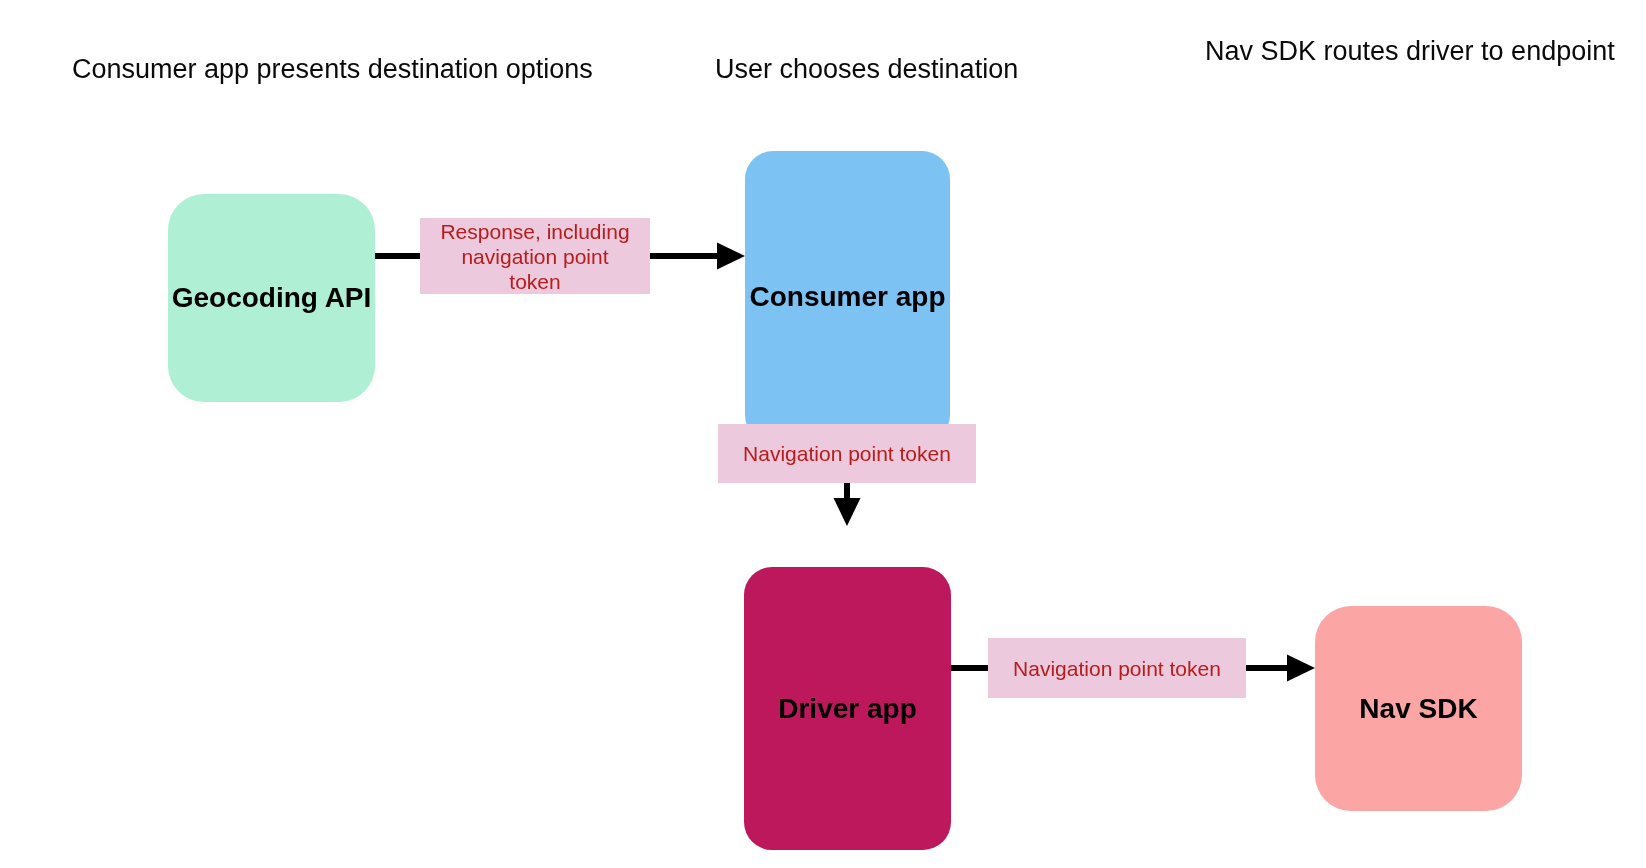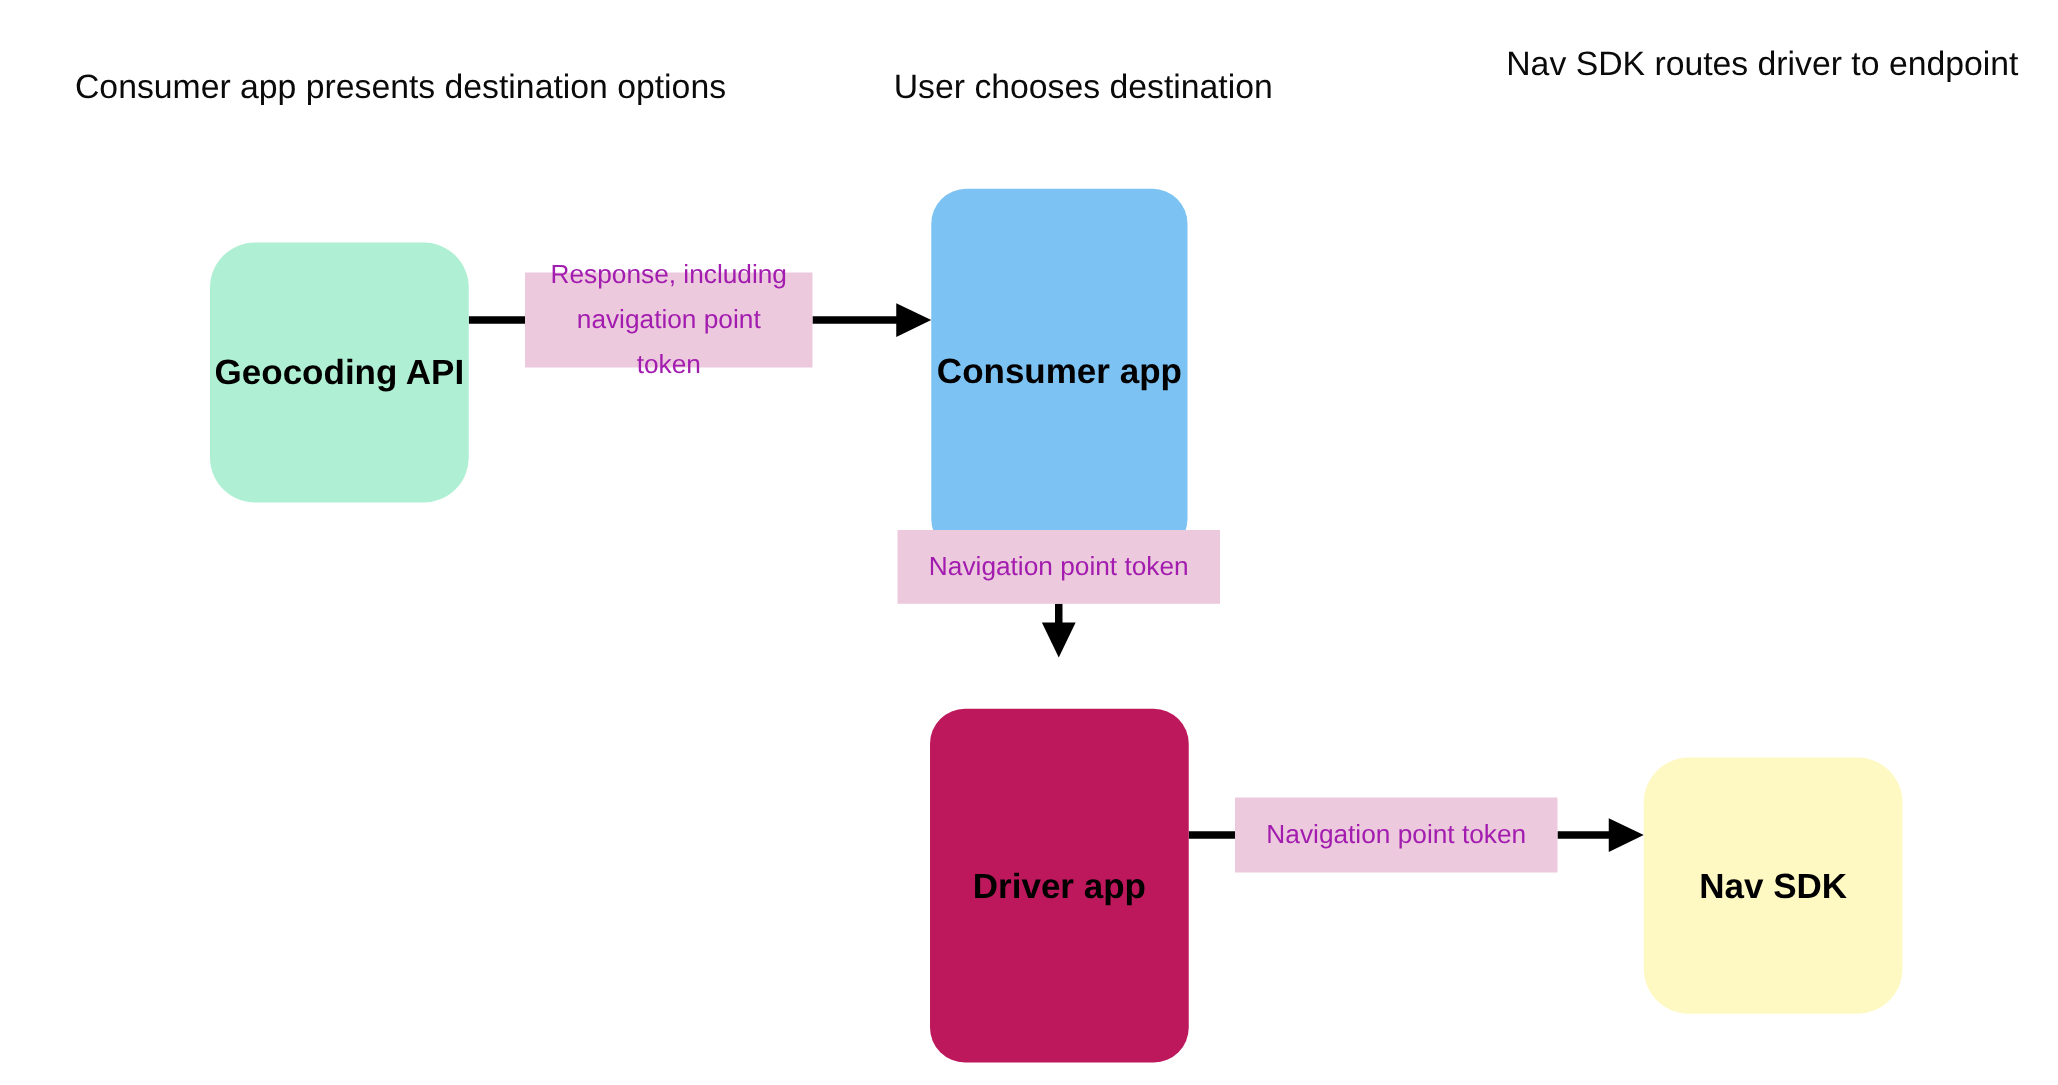--- a/index.html
+++ b/index.html
@@ -44,24 +44,24 @@
   }
   .node-square { border-radius: 36px; }
   .node-tall   { border-radius: 28px; }
   .edge-label {
     position: absolute;
     display: flex;
     align-items: center;
     justify-content: center;
     font-size: 21px;
     font-weight: 400;
-    color: #a21caf;
+    color: #b91c1c;
     text-align: center;
     white-space: pre-line;
-    line-height: 36px;
+    line-height: 25px;
   }
 </style>
 </head>
 <body>
 
 <div class="canvas">
 
   <svg class="edges-layer" width="1646" height="868" viewBox="0 0 1646 868">
     <g stroke="#000000" stroke-width="6" fill="#000000">
       <line x1="375" y1="256" x2="420" y2="256"></line>
@@ -73,37 +73,37 @@
       <line x1="847" y1="483" x2="847" y2="500"></line>
       <path d="M847 526 L833.5 498 L860.5 498 Z" stroke="none"></path>
     </g>
     <g stroke="#000000" stroke-width="6" fill="#000000">
       <line x1="951" y1="668" x2="988" y2="668"></line>
       <line x1="1246" y1="668" x2="1290" y2="668"></line>
       <path d="M1315 668 L1287 654.5 L1287 681.5 Z" stroke="none"></path>
     </g>
   </svg>
 
-  <div class="heading" style="left:60px; top:54px;">Consumer app presents destination options</div>
+  <div class="heading" style="left:72px; top:54px;">Consumer app presents destination options</div>
   <div class="heading" style="left:715px; top:54px;">User chooses destination</div>
   <div class="heading" style="left:1205px; top:36px;">Nav SDK routes driver to endpoint</div>
 
   <div class="node node-square" style="left: 168px; top: 153px; width: 207px; height: 208px; background-color: rgb(175, 240, 212);">
     <span>Geocoding API</span>
   </div>
 
   <div class="node node-tall" style="left: 745px; top: 110px; width: 205px; height: 292px; background-color: rgb(124, 194, 242);">
     <span>Consumer app</span>
   </div>
 
   <div class="node node-tall" style="left: 744px; top: 526px; width: 207px; height: 283px; background-color: #be185d;">
     <span>Driver app</span>
   </div>
 
-  <div class="node node-square" style="left: 1315px; top: 565px; width: 207px; height: 205px; background-color: #fef9c3;">
+  <div class="node node-square" style="left: 1315px; top: 565px; width: 207px; height: 205px; background-color: #fca5a5;">
     <span>Nav SDK</span>
   </div>
 
   <div class="edge-label" style="left: 420px; top: 218px; width: 230px; height: 76px; background-color: rgb(236, 201, 220);">
     <span>Response, including
 navigation point
 token</span>
   </div>
 
   <div class="edge-label" style="left: 718px; top: 424px; width: 258px; height: 59px; background-color: rgb(236, 201, 220);">

